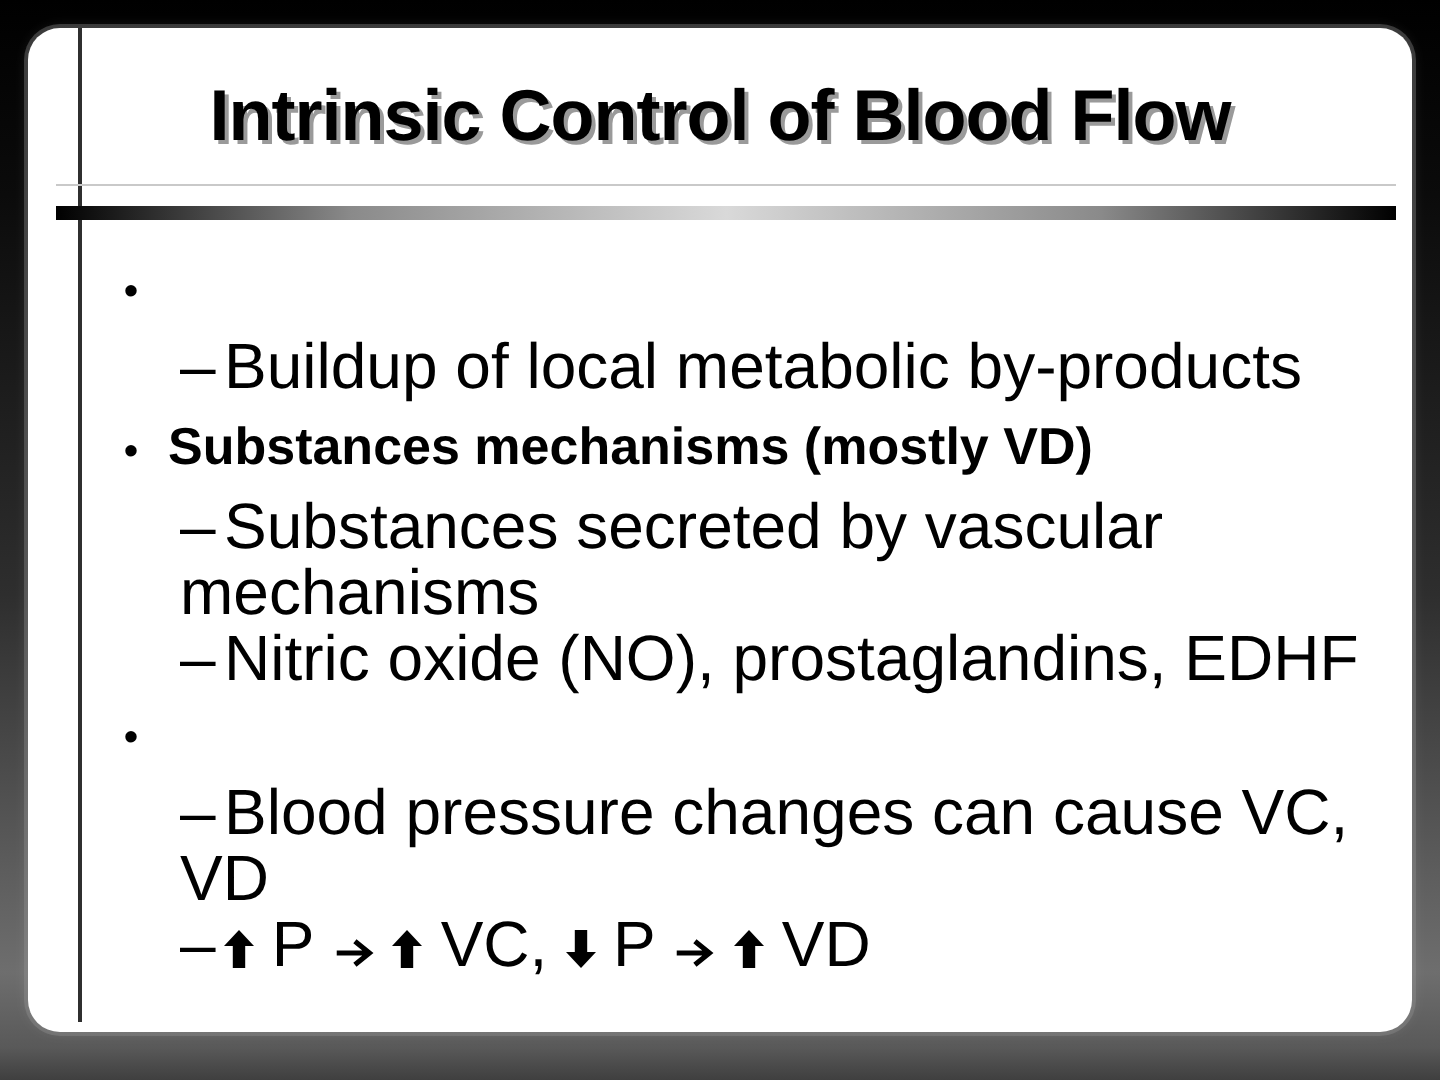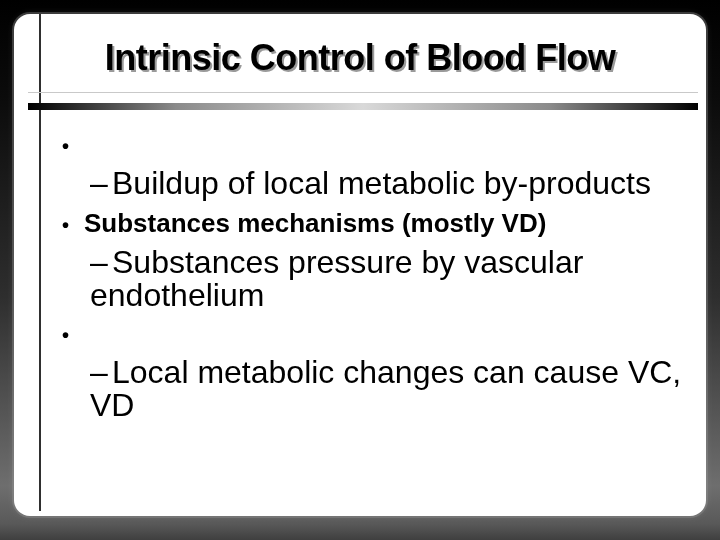--- a/index.html
+++ b/index.html
@@ -77,23 +77,37 @@
           <span class="bullet">•</span>
         </div>
         <div class="subgroup">
           <div class="sub"><span class="dash">–</span><span class="segs">Buildup of local metabolic by-products</span></div>
         </div>
         <div class="heading">
           <span class="bullet">•</span>
           <span class="htext">Substances mechanisms (mostly VD)</span>
         </div>
         <div class="subgroup">
-          <div class="sub"><span class="dash">–</span><span class="segs">Substances pressure by vascular endothelium</span></div>
+          <div class="sub"><span class="dash">–</span><span class="segs">Substances secreted by vascular mechanisms</span></div>
+          <div class="sub"><span class="dash">–</span><span class="segs">Nitric oxide (NO), prostaglandins, EDHF</span></div>
         </div>
         <div class="heading">
           <span class="bullet">•</span>
         </div>
         <div class="subgroup">
-          <div class="sub"><span class="dash">–</span><span class="segs">Local metabolic changes can cause VC, VD</span></div>
+          <div class="sub"><span class="dash">–</span><span class="segs">Blood pressure changes can cause VC, VD</span></div>
+          <div class="sub"><span class="dash">–</span><span class="segs"><svg class="arrow vert" viewBox="0 0 15 19">
+                <polygon points="7.5,0 15,8 10.6,8 10.6,19 4.4,19 4.4,8 0,8" fill="#000000"></polygon>
+              </svg> P <svg class="arrow horiz" viewBox="0 0 22 16">
+                <path d="M1.5 8 L19 8 M11.5 1.5 L19.5 8 L11.5 14.5" fill="none" stroke="#000000" stroke-width="2.8"></path>
+              </svg> <svg class="arrow vert" viewBox="0 0 15 19">
+                <polygon points="7.5,0 15,8 10.6,8 10.6,19 4.4,19 4.4,8 0,8" fill="#000000"></polygon>
+              </svg> VC, <svg class="arrow vert" viewBox="0 0 15 19">
+                <polygon points="7.5,19 15,11 10.6,11 10.6,0 4.4,0 4.4,11 0,11" fill="#000000"></polygon>
+              </svg> P <svg class="arrow horiz" viewBox="0 0 22 16">
+                <path d="M1.5 8 L19 8 M11.5 1.5 L19.5 8 L11.5 14.5" fill="none" stroke="#000000" stroke-width="2.8"></path>
+              </svg> <svg class="arrow vert" viewBox="0 0 15 19">
+                <polygon points="7.5,0 15,8 10.6,8 10.6,19 4.4,19 4.4,8 0,8" fill="#000000"></polygon>
+              </svg> VD</span></div>
         </div>
       </div>
   </div>
 </div>
 
 </body></html>

